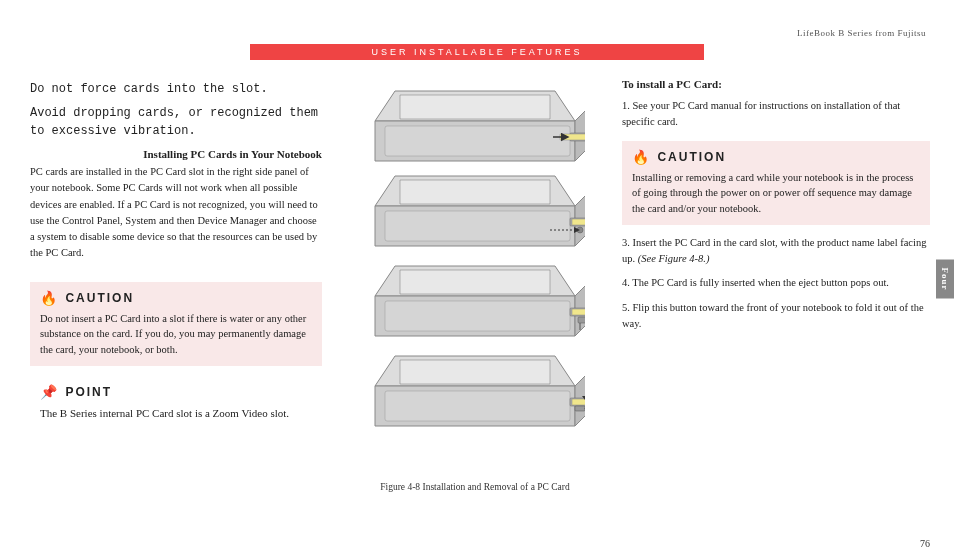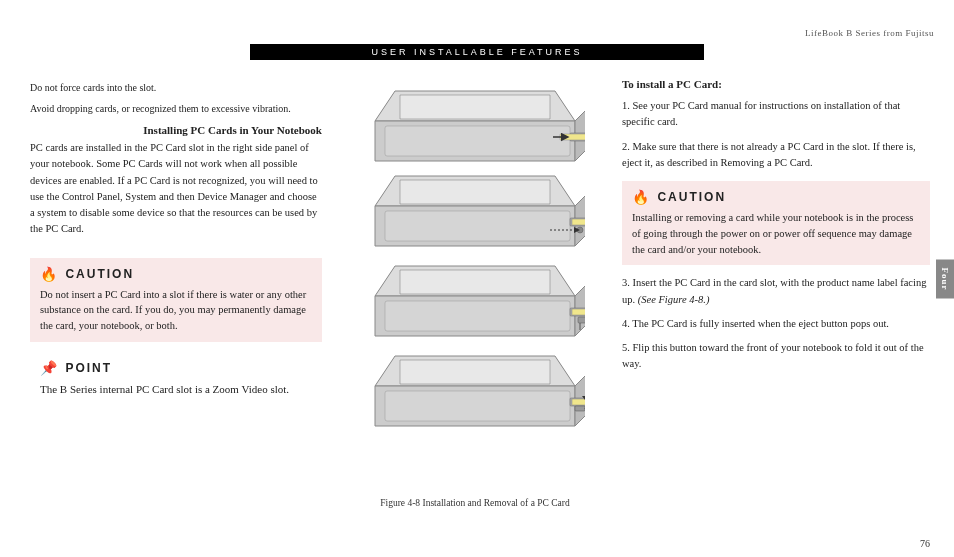--- a/index.html
+++ b/index.html
@@ -12,37 +12,37 @@
       position: relative;
       font-size: 11px;
       color: #222;
     }
 
     
     .header-bar {
       position: absolute;
       top: 28px;
       left: 0;
-      right: 0;
+      right: 8px;
       display: flex;
       justify-content: space-between;
       align-items: center;
       padding: 0 20px 0 36px;
     }
     .header-title-right {
       font-size: 9px;
       color: #555;
       letter-spacing: 0.5px;
     }
     .header-title-bar {
       position: absolute;
       top: 44px;
       left: 250px;
       right: 250px;
-      background: #000000;
+      background: #ef4444;
       color: #fff;
       text-align: center;
       font-size: 9px;
       letter-spacing: 3px;
       padding: 3px 0;
       font-family: Arial, sans-serif;
       text-transform: uppercase;
     }
 
     
@@ -57,23 +57,24 @@
     }
 
     
     .left-col {
       width: 340px;
       padding: 12px 18px 12px 30px;
       flex-shrink: 0;
     }
 
     .left-col .intro-text {
-      font-size: 10px;
+      font-size: 12px;
       line-height: 1.5;
       margin-bottom: 6px;
+      font-family: Liberation Mono, monospace;
     }
 
     .left-col .section-title {
       font-size: 11px;
       font-weight: bold;
       margin-top: 8px;
       margin-bottom: 4px;
       text-align: right;
     }
 
@@ -150,21 +151,21 @@
     .figure-container {
       display: flex;
       flex-direction: column;
       align-items: center;
       width: 100%;
     }
 
     .figure-caption {
       font-size: 9.5px;
       text-align: center;
-      margin-top: 22px;
+      margin-top: 6px;
       color: #333;
     }
 
     
     .laptops-svg {
       width: 220px;
       height: 400px;
     }
 
     
@@ -338,23 +339,20 @@
     </div>
   </div>
 
   <div class="right-col">
     <p class="right-section-title">To install a PC Card:</p>
 
     <div class="right-step">
       <span class="step-num">1. </span><span>See your PC Card manual for instructions on installation of that specific card.</span>
     </div>
 
-    <div class="right-step">
-      <span class="step-num">2. </span><span>Make sure that there is not already a PC Card in the slot. If there is, eject it, as described in Removing a PC Card.</span>
-    </div>
 
     <div class="right-caution-box">
       <div class="caution-header">
         <span class="caution-icon">🔥</span>
         <span>CAUTION</span>
       </div>
       <p class="caution-text">Installing or removing a card while your notebook is in the process of going through the power on or power off sequence may damage the card and/or your notebook.</p>
     </div>
 
     <div class="right-step">

